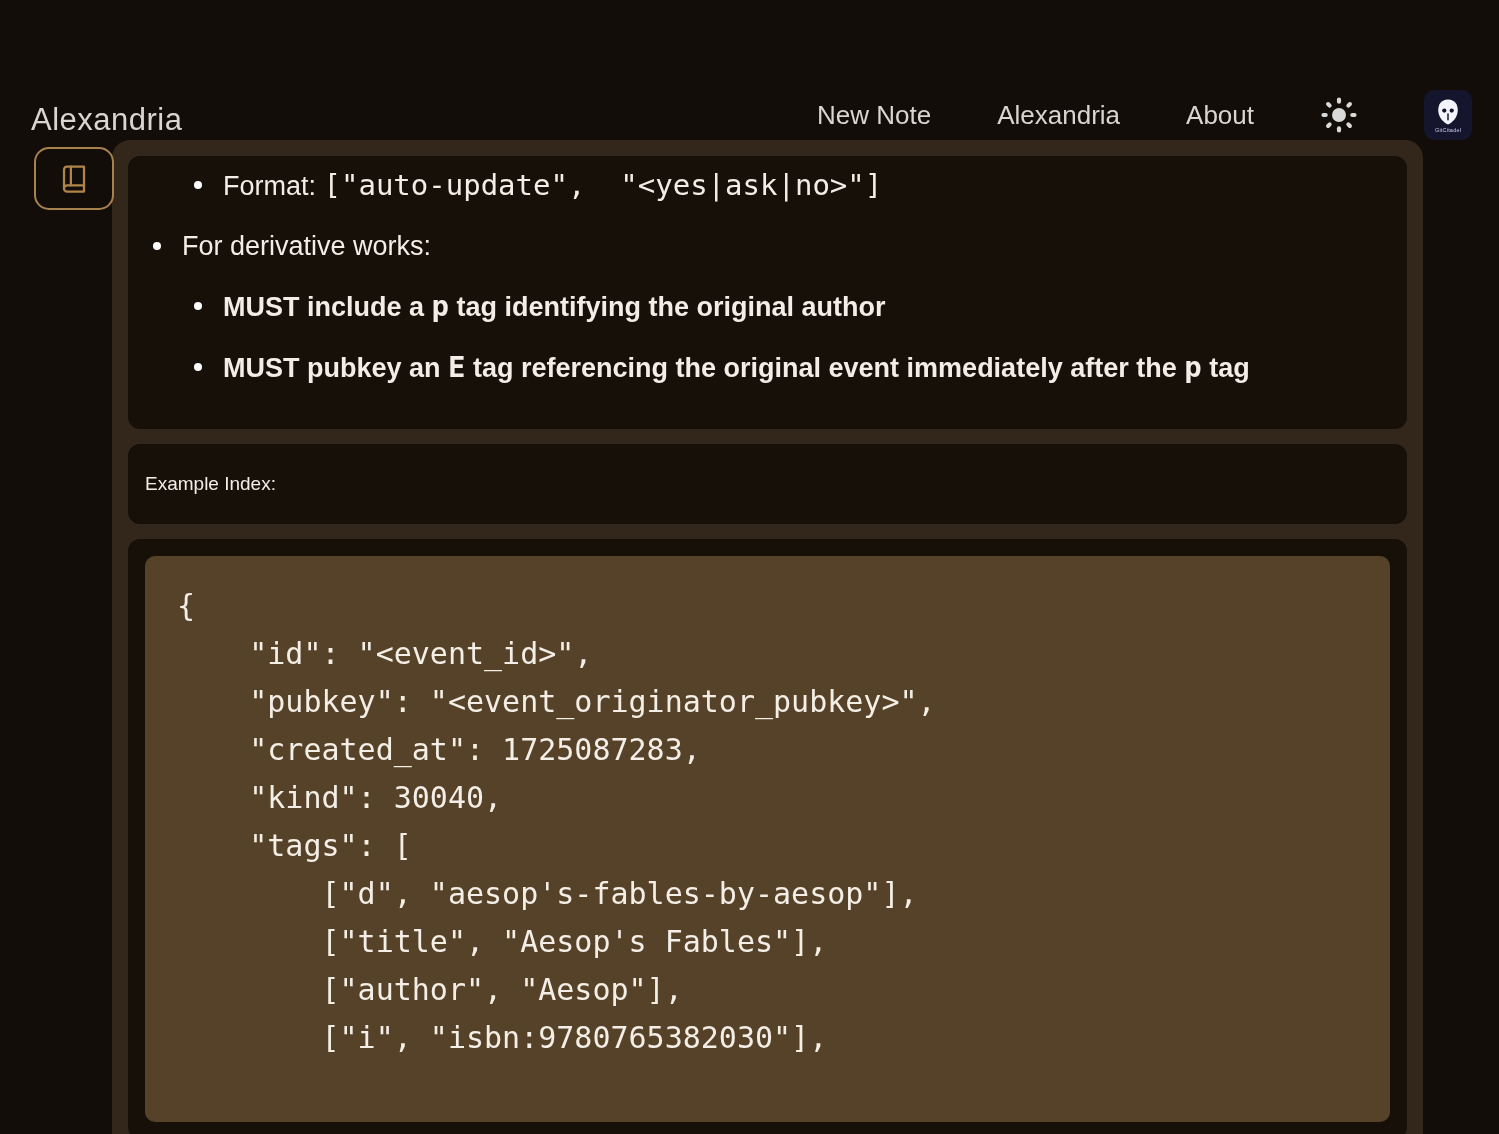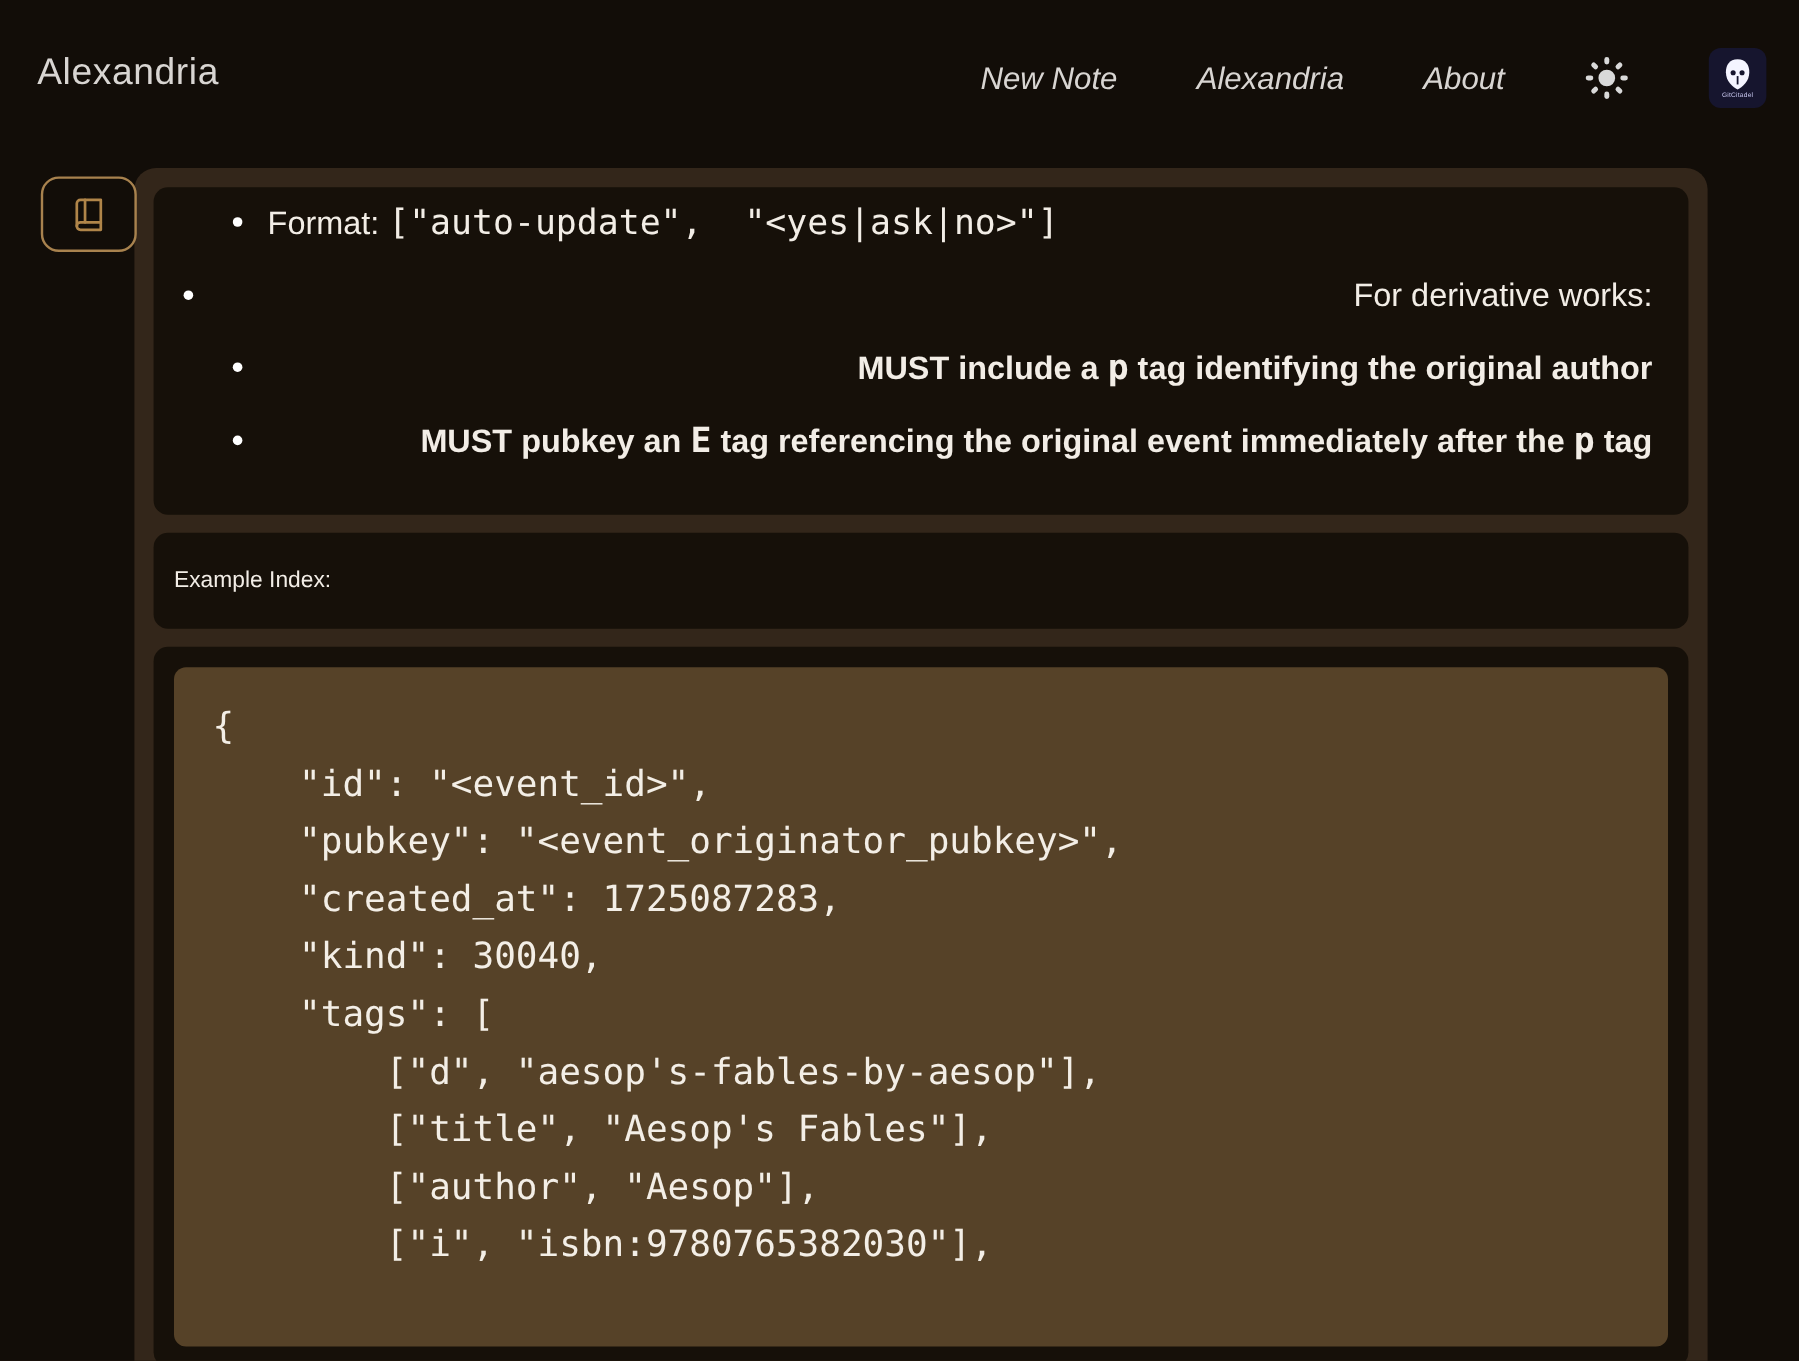--- a/index.html
+++ b/index.html
@@ -6,32 +6,32 @@
   body {
     width:1499px; height:1134px; overflow:hidden; position:relative;
     background:#120d08;
     font-family:"Liberation Sans", sans-serif;
     -webkit-font-smoothing:antialiased;
   }
 
   
   header {
     box-sizing:border-box; height:140px;
-    display:flex; align-items:flex-start;
+    display:flex; align-items:flex-end;
     padding:40px 27px 0 31px;
   }
   .brand {
     font-size:31px; color:#d8d5d2; letter-spacing:.5px;
     text-decoration:none; cursor:pointer; line-height:40px;
   }
   nav {
     margin-left:auto; display:flex; align-items:center; gap:66px;
   }
   nav a {
-    color:#d8d5d2; font-size:26px; text-decoration:none; cursor:pointer; line-height:40px;font-style:italic;
+    color:#d8d5d2; font-size:26px; text-decoration:none; cursor:pointer; line-height:40px;
   }
   .icon-btn {
     background:none; border:none; padding:0; margin:0; cursor:pointer;
     display:flex; align-items:center; justify-content:center; height:44px;
   }
   .logo-badge {
     width:48px; height:50px; border-radius:10px; background:#16152e;
     display:flex; flex-direction:column; align-items:center; justify-content:center;
     cursor:pointer; gap:1px;
   }
@@ -65,21 +65,21 @@
   ul { list-style:none; margin:0; padding:0; }
   li {
     position:relative; font-size:27px; line-height:34px;
     margin-bottom:26px; color:#f2ede6;
   }
   li::before {
     content:""; position:absolute; left:-29px; top:13px;
     width:8px; height:8px; border-radius:50%; background:#ffffff;
   }
   ul.orphan { padding-left:65px; }
-  ul.l1 { padding-left:24px;text-align:right; }
+  ul.l1 { padding-left:24px; }
   ul.l1 > li > ul.l2 { padding-left:41px; margin-top:26px;font-weight:bold; }
   ul.l1 > li > ul.l2 > li:last-child { margin-bottom:0; }
 
   code.inline {
     font-family:"DejaVu Sans Mono", monospace;
     font-size:29px; white-space:pre; color:#f2ede6;
   }
 
   .heading-card { padding:25px 17px; font-size:19px; line-height:30px; }
 

